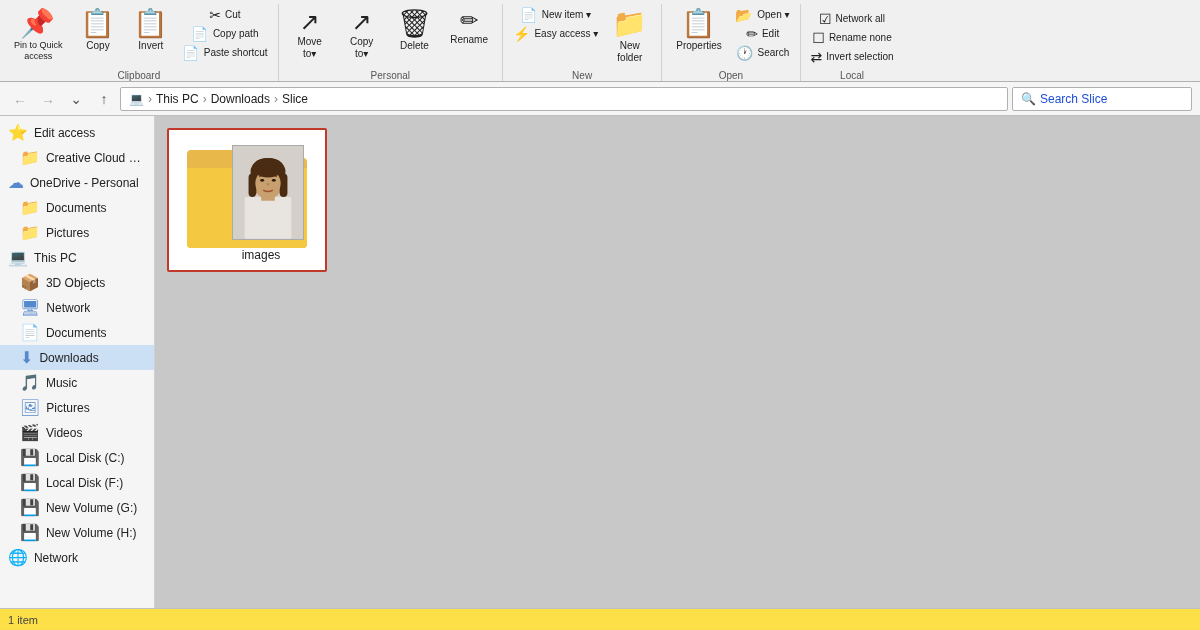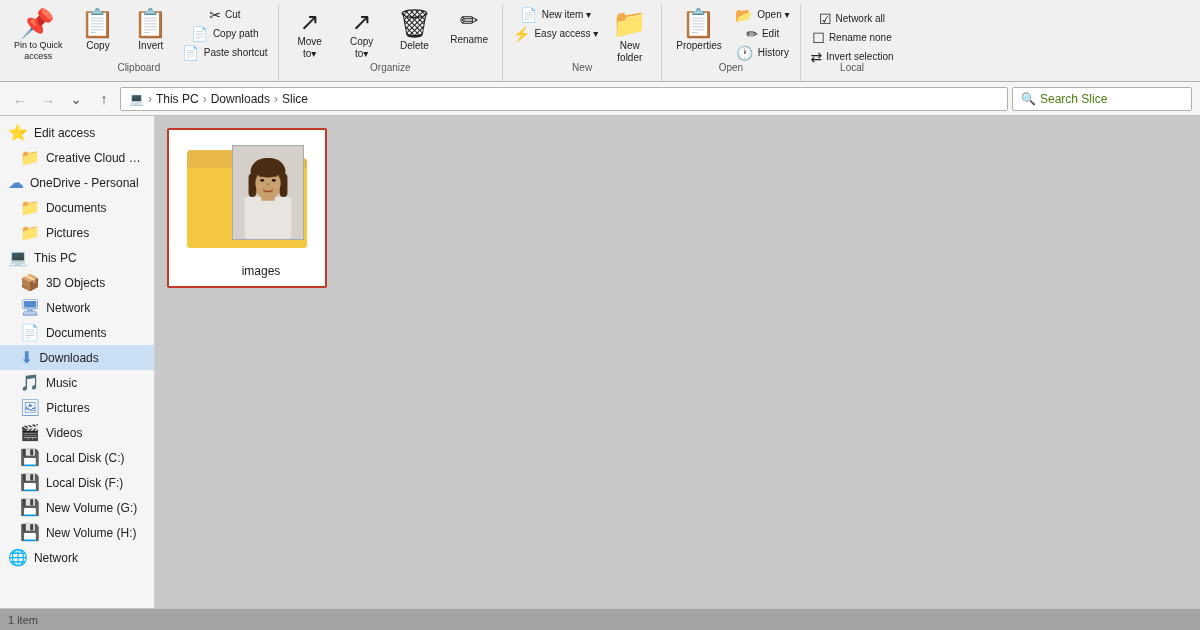--- a/index.html
+++ b/index.html
@@ -27,21 +27,21 @@
       flex-direction: column;
       align-items: center;
       border-right: 1px solid #d0d0d0;
       padding: 2px 6px;
       position: relative;
     }
     .ribbon-group-label {
       font-size: 10px;
       color: #555;
       position: absolute;
-      bottom: 8px;
+      bottom: 0;
       text-align: center;
       width: 100%;
     }
     .ribbon-buttons {
       display: flex;
       align-items: flex-start;
       gap: 2px;
       flex: 1;
       padding-bottom: 14px;
     }
@@ -231,29 +231,29 @@
       border: 1px solid #aaa;
       overflow: hidden;
       display: flex;
       align-items: center;
       justify-content: center;
     }
 
     .folder-label {
       font-size: 12px;
       color: #222;
-      margin-top: 16px;
+      margin-top: 0;
       text-align: center;
       padding-left: 28px;
     }
 
     
     .status-bar {
       height: 22px;
-      background: #a3a3a3;
+      background: #fde047;
       border-top: 1px solid #c0c0c0;
       display: flex;
       align-items: center;
       padding: 0 8px;
       font-size: 11px;
       color: #444;
       gap: 8px;
     }
   </style>
 </head>
@@ -305,21 +305,21 @@
       </div>
       <div class="ribbon-btn ribbon-btn-large">
         <span class="icon">🗑</span>
         <span class="label">Delete</span>
       </div>
       <div class="ribbon-btn ribbon-btn-large">
         <span class="icon" style="font-size:22px;">✏</span>
         <span class="label">Rename</span>
       </div>
     </div>
-    <span class="ribbon-group-label">Organize</span>
+    <span class="ribbon-group-label">Personal</span>
   </div>
 
   <div class="ribbon-group">
     <div class="ribbon-buttons">
       <div class="ribbon-col" style="padding-bottom:0;">
         <div class="ribbon-btn ribbon-btn-small">
           <span class="icon">📄</span>
           <span class="label">New item ▾</span>
         </div>
         <div class="ribbon-btn ribbon-btn-small">
@@ -345,21 +345,21 @@
         <div class="ribbon-btn ribbon-btn-small">
           <span class="icon">📂</span>
           <span class="label">Open ▾</span>
         </div>
         <div class="ribbon-btn ribbon-btn-small">
           <span class="icon">✏</span>
           <span class="label">Edit</span>
         </div>
         <div class="ribbon-btn ribbon-btn-small">
           <span class="icon">🕐</span>
-          <span class="label">History</span>
+          <span class="label">Search</span>
         </div>
       </div>
     </div>
     <span class="ribbon-group-label">Open</span>
   </div>
 
   <div class="ribbon-group" style="border-right: none;">
     <div class="ribbon-col" style="padding-bottom:14px; padding-top:4px;">
       <div class="ribbon-btn ribbon-btn-small">
         <span class="icon">☑</span>
@@ -387,21 +387,21 @@
     <span>💻</span>
     <span class="path-sep">›</span>
     <span>This PC</span>
     <span class="path-sep">›</span>
     <span>Downloads</span>
     <span class="path-sep">›</span>
     <span>Slice</span>
   </div>
   <div class="search-box">
     <span style="margin-right:4px;">🔍</span>
-    <span style="color:#4d7c0f;">Search Slice</span>
+    <span style="color:#1d4ed8;">Search Slice</span>
   </div>
 </div>
 
 <div class="main-layout">
 
   <div class="sidebar">
 
     <div class="sidebar-item">
       <span class="s-icon" style="color:#5588ff;">⭐</span>
       <span class="s-label">Edit access</span>

